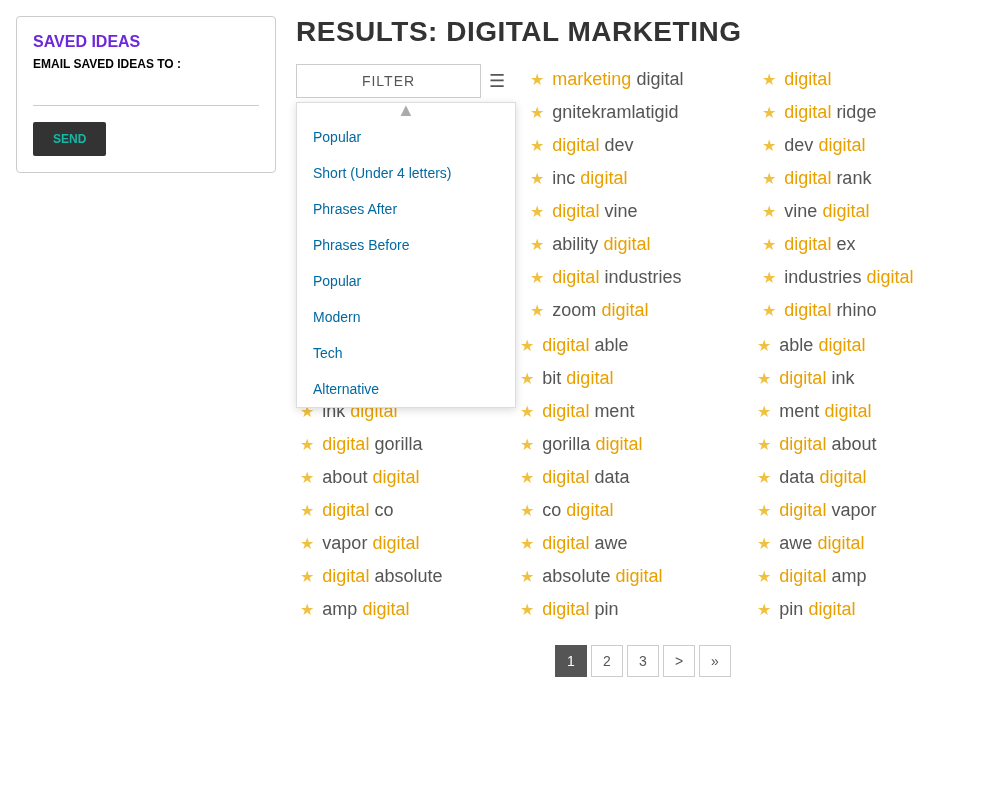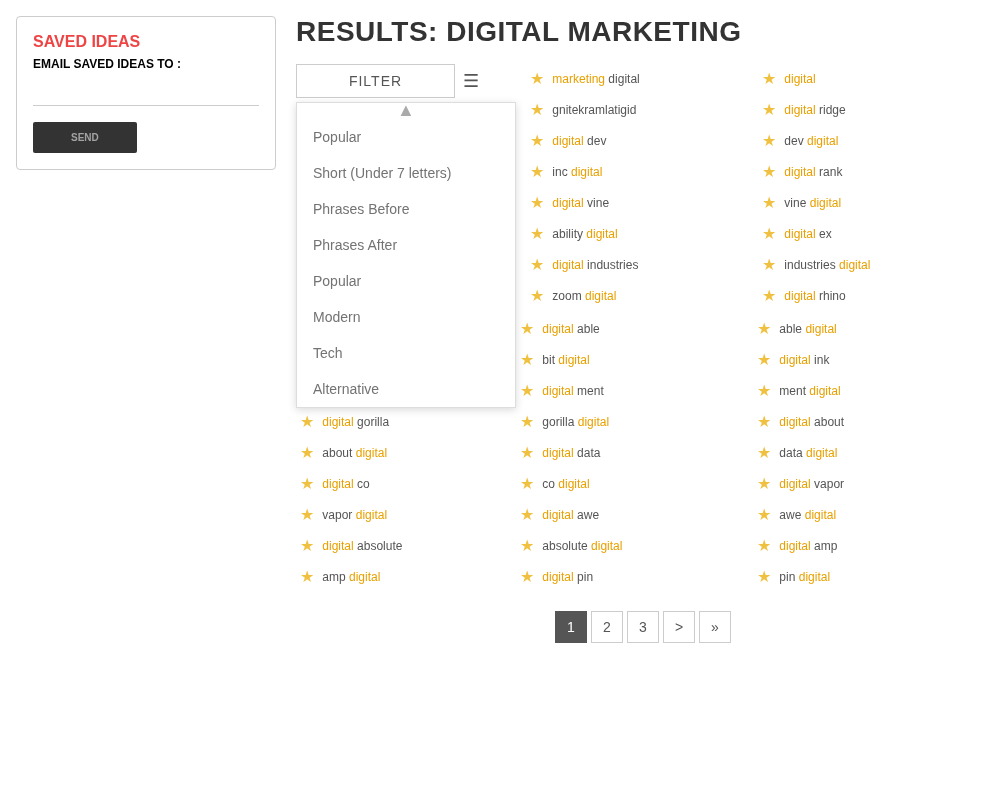--- a/index.html
+++ b/index.html
@@ -12,44 +12,44 @@
       width: 260px;
       min-width: 260px;
       border: 1px solid #ccc;
       border-radius: 4px;
       padding: 16px;
       height: fit-content;
     }
     .sidebar-title {
       font-size: 16px;
       font-weight: bold;
-      color: #ef4444;
+      color: #6d28d9;
       margin-bottom: 6px;
     }
     .sidebar-email-label {
       font-size: 12px;
       color: #000000;
       font-weight: bold;
       margin-bottom: 10px;
     }
     .sidebar-input {
       width: 100%;
       border: none;
       border-bottom: 1px solid #ccc;
       outline: none;
       padding: 4px 0;
       margin-bottom: 16px;
       font-size: 14px;
     }
     .send-button {
       background: #333;
-      color: #a3a3a3;
+      color: #14b8a6;
       border: none;
-      padding: 10px 38px;
-      font-size: 10px;
+      padding: 10px 20px;
+      font-size: 12px;
       font-weight: bold;
       cursor: pointer;
       border-radius: 2px;
     }
     
     
     .main-content { flex: 1; }
     
     .page-title {
       font-size: 28px;
@@ -59,21 +59,21 @@
       letter-spacing: 0.5px;
     }
     .filter-button {
       border: 1px solid #ccc;
       background: #fff;
       padding: 8px 40px;
       font-size: 14px;
       cursor: pointer;
       color: #555;
       letter-spacing: 1px;
-      width: 159px;
+      width: 185px;
     }
     .filter-menu-icon {
       margin-left: 8px;
       cursor: pointer;
       font-size: 18px;
       color: #555;
     }
     
     
     .dropdown {
@@ -88,21 +88,21 @@
     }
     .dropdown-arrow {
       text-align: center;
       color: #aaa;
       font-size: 18px;
       line-height: 1;
       margin-top: -2px;
     }
     .dropdown-item {
       padding: 10px 16px;
-      color: #737373;
+      color: #0369a1;
       cursor: pointer;
       font-size: 14px;
     }
     
     .results-col {
       flex: 1;
       display: flex;
       flex-direction: column;
       gap: 2px;
     }
@@ -113,21 +113,21 @@
       gap: 8px;
       padding: 5px 4px;
     }
     .star-icon {
       color: #f0c040;
       font-size: 16px;
       cursor: pointer;
       flex-shrink: 0;
     }
     .result-text {
-      font-size: 12px;
+      font-size: 18px;
       color: #555;
     }
     .result-text .highlight {
       color: #e8a000;
     }
     
     
     .pagination {
       display: flex;
       justify-content: center;
@@ -178,23 +178,23 @@
 
       <div style="position:relative; width:220px; flex-shrink:0;">
         <div class="filter-section">
           <button class="filter-button">FILTER</button>
           <span class="filter-menu-icon">☰</span>
         </div>
 
         <div class="dropdown">
           <div class="dropdown-arrow">▲</div>
           <div class="dropdown-item">Popular</div>
-          <div class="dropdown-item">Short (Under 7 letters)</div>
+          <div class="dropdown-item">Short (Under 4 letters)</div>
+          <div class="dropdown-item">Phrases After</div>
           <div class="dropdown-item">Phrases Before</div>
-          <div class="dropdown-item">Phrases After</div>
           <div class="dropdown-item">Popular</div>
           <div class="dropdown-item">Modern</div>
           <div class="dropdown-item">Tech</div>
           <div class="dropdown-item">Alternative</div>
         </div>
       </div>
 
       <div style="display:flex; flex:1; margin-left:10px;">
         <div class="results-col" style="flex:1;">
 

